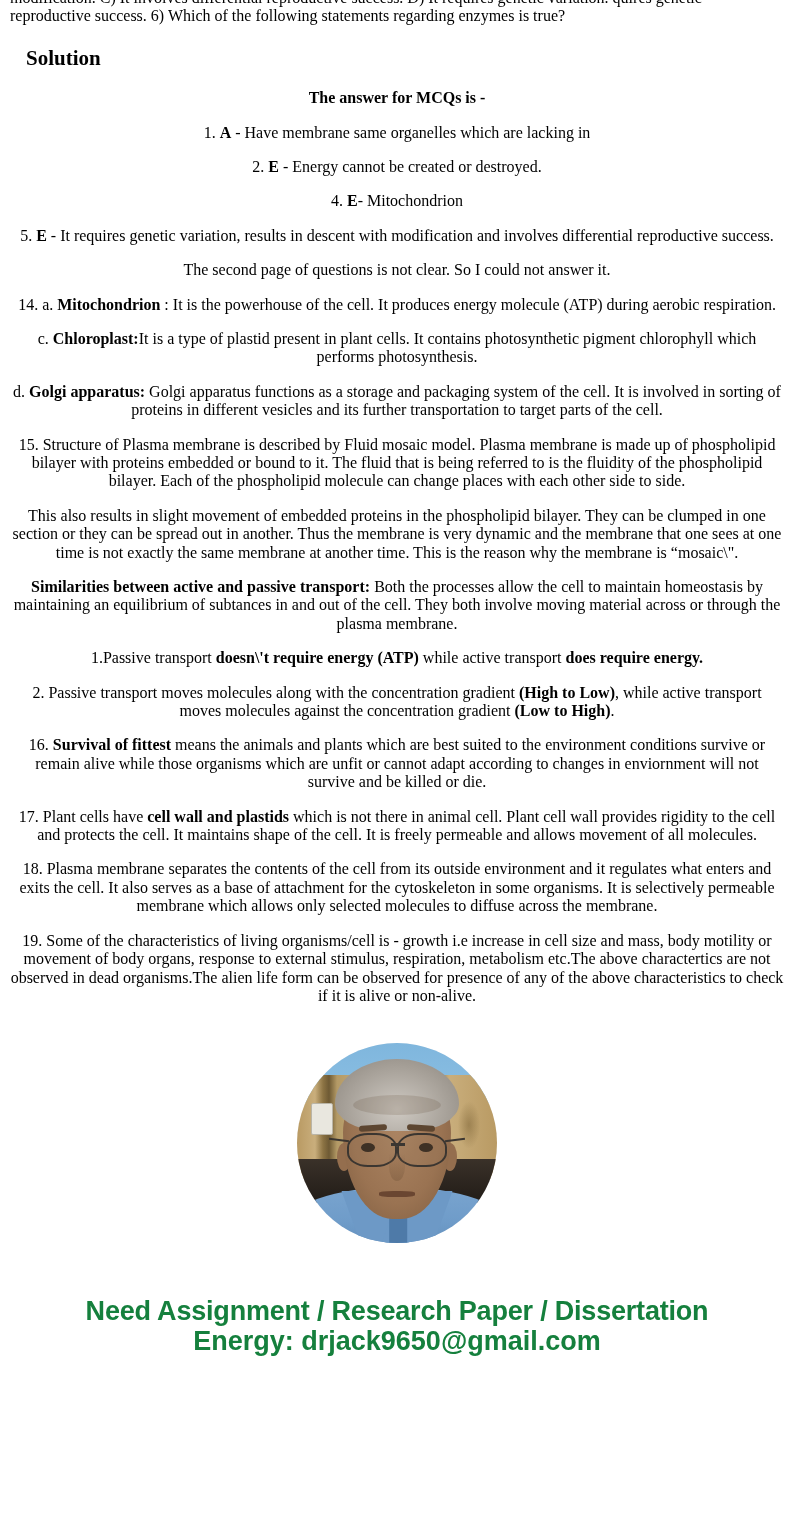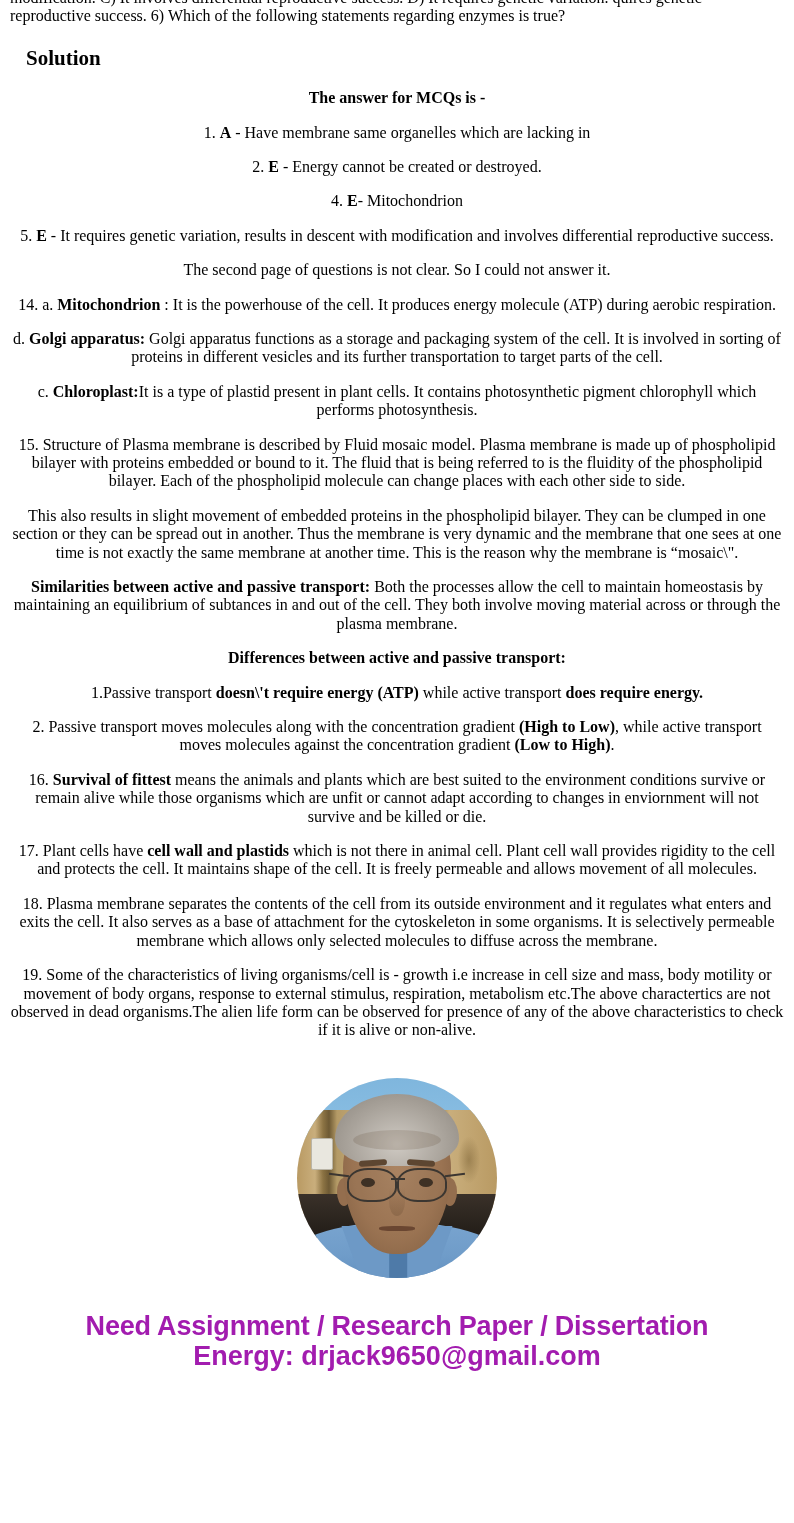--- a/index.html
+++ b/index.html
@@ -165,25 +165,25 @@
   }
   .av-mouth {
     left: 41%; top: 74%; width: 18%; height: 2.6%;
     background: #6a4631; border-radius: 40%;
   }
   .av-ear-l { left: 20%; top: 50%; width: 7%; height: 14%; background: #946e4e; border-radius: 50%; }
   .av-ear-r { right: 20%; top: 50%; width: 7%; height: 14%; background: #946e4e; border-radius: 50%; }
 
   
   .footer {
-    margin-top: 33px;
+    margin-top: 53px;
     text-align: center;
     font-family: "Liberation Sans", "DejaVu Sans", sans-serif;
     font-weight: bold;
-    color: #a21caf;
+    color: #15803d;
   }
   .footer-line {
     font-size: 27px;
     line-height: 30px;
     letter-spacing: -0.2px;
   }
   .footer-contact {
     font-size: 27px;
     line-height: 30px;
     margin-top: 0;
@@ -209,31 +209,30 @@
 
   <p><span>4.</span> <b>E</b><span>- Mitochondrion</span></p>
 
   <p><span>5.</span> <b>E</b><span> - It requires genetic variation, results in descent with modification and involves differential reproductive success.</span></p>
 
   <p>The second page of questions is not clear. So I could not answer it.</p>
 
   <p><span>14. a. </span><b>Mitochondrion</b><span> : It is the powerhouse of the cell. It produces energy molecule (ATP) during aerobic respiration.</span></p>
 
 
+  <p><span>c. </span><b>Chloroplast:</b><span>It is a type of plastid present in plant cells. It contains photosynthetic pigment chlorophyll which performs photosynthesis.</span></p>
+
   <p><span>d. </span><b>Golgi apparatus:</b><span> Golgi apparatus functions as a storage and packaging system of the cell. It is involved in sorting of proteins in different vesicles and its further transportation to target parts of the cell.</span></p>
 
-  <p><span>c. </span><b>Chloroplast:</b><span>It is a type of plastid present in plant cells. It contains photosynthetic pigment chlorophyll which performs photosynthesis.</span></p>
-
   <p>15. Structure of Plasma membrane is described by Fluid mosaic model. Plasma membrane is made up of phospholipid bilayer with proteins embedded or bound to it. The fluid that is being referred to is the fluidity of the phospholipid bilayer. Each of the phospholipid molecule can change places with each other side to side.</p>
 
   <p>This also results in slight movement of embedded proteins in the phospholipid bilayer. They can be clumped in one section or they can be spread out in another. Thus the membrane is very dynamic and the membrane that one sees at one time is not exactly the same membrane at another time. This is the reason why the membrane is “mosaic\".</p>
 
   <p><b>Similarities between active and passive transport:</b><span> Both the processes allow the cell to maintain homeostasis by maintaining an equilibrium of subtances in and out of the cell. They both involve moving material across or through the plasma membrane.</span></p>
 
-  <p><b>Differences between active and passive transport:</b></p>
 
   <p><span>1.Passive transport </span><b>doesn\'t require energy (ATP)</b><span> while active transport </span><b>does require energy.</b></p>
 
   <p><span>2. Passive transport moves molecules along with the concentration gradient </span><b>(High to Low)</b><span>, while active transport moves molecules against the concentration gradient </span><b>(Low to High)</b><span>.</span></p>
 
   <p><span>16. </span><b>Survival of fittest</b><span> means the animals and plants which are best suited to the environment conditions survive or remain alive while those organisms which are unfit or cannot adapt according to changes in enviornment will not survive and be killed or die.</span></p>
 
   <p><span>17. Plant cells have </span><b>cell wall and plastids</b><span> which is not there in animal cell. Plant cell wall provides rigidity to the cell and protects the cell. It maintains shape of the cell. It is freely permeable and allows movement of all molecules.</span></p>
 
   <p>18. Plasma membrane separates the contents of the cell from its outside environment and it regulates what enters and exits the cell. It also serves as a base of attachment for the cytoskeleton in some organisms. It is selectively permeable membrane which allows only selected molecules to diffuse across the membrane.</p>

